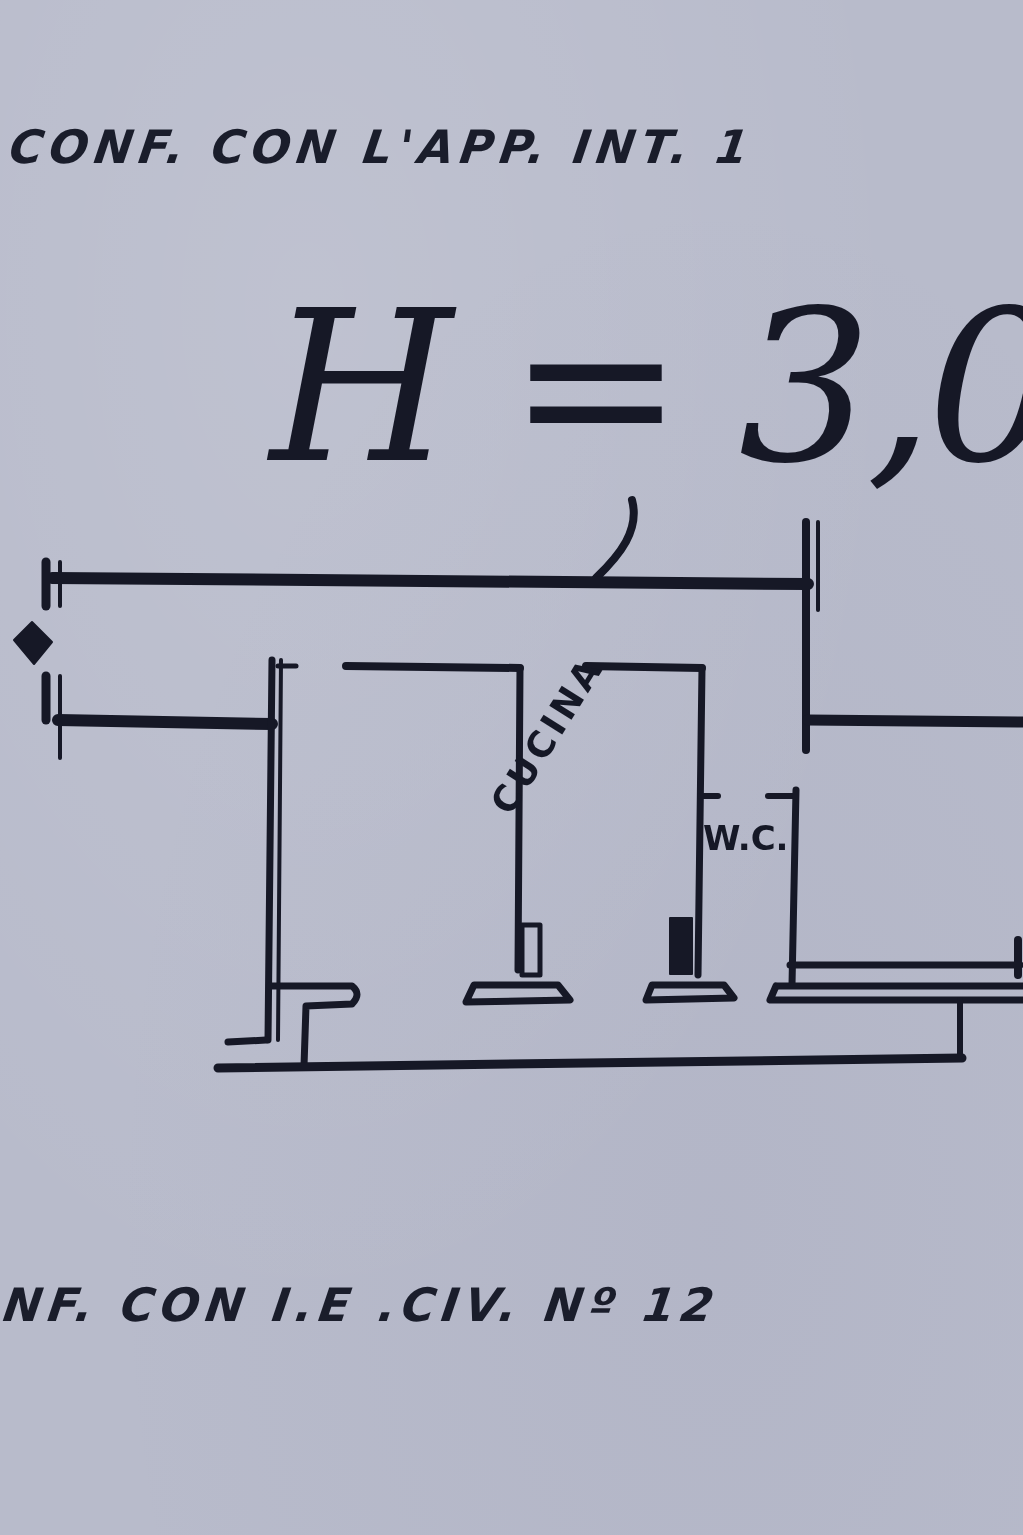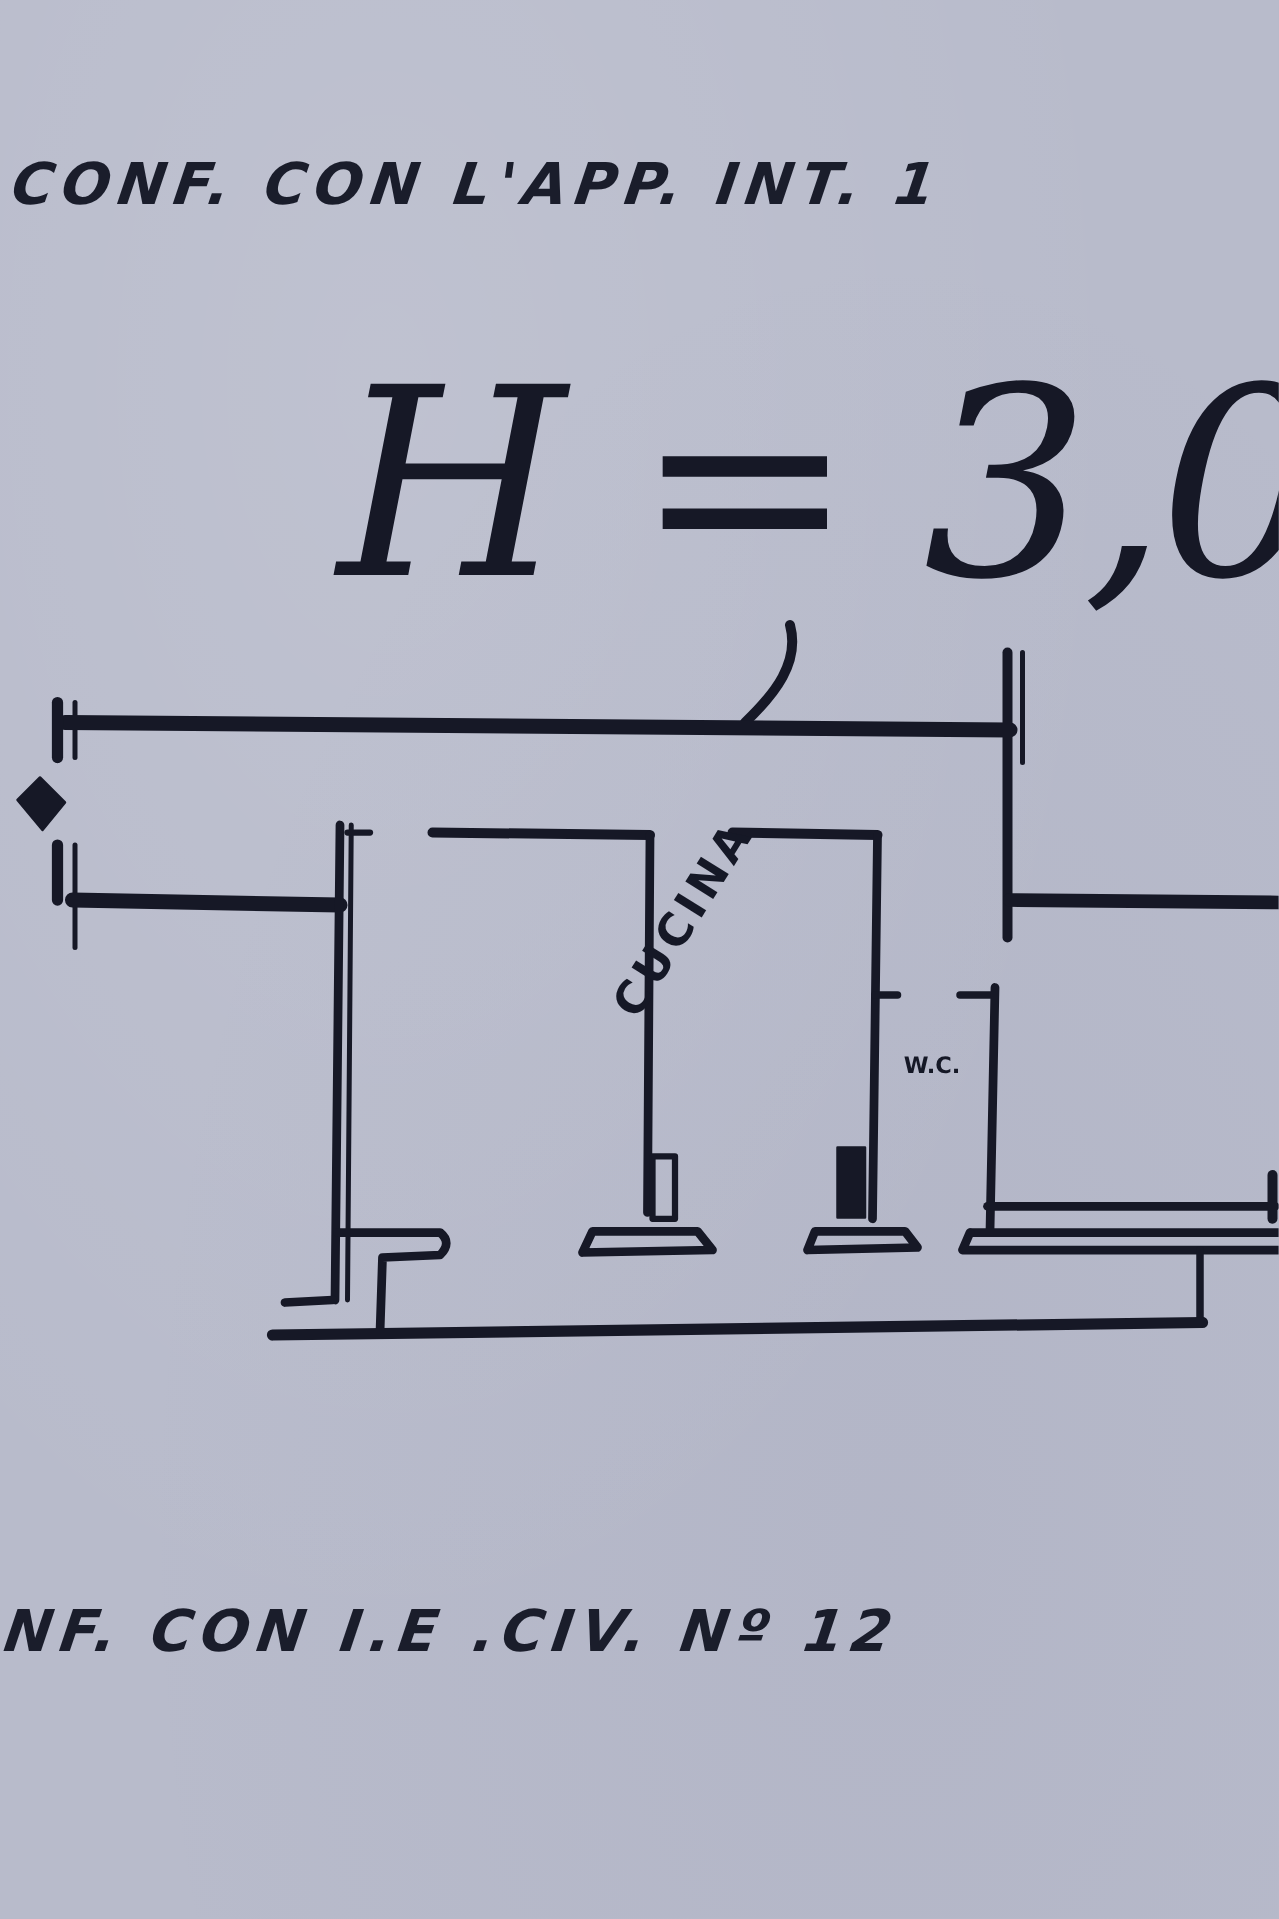--- a/index.html
+++ b/index.html
@@ -36,21 +36,21 @@
     .height-note { left: 270px; top: 265px; font-size: 210px; font-style: italic; letter-spacing: -6px; }
     svg.plan { position: absolute; left: 0; top: 0; }
     .room-label {
       position: absolute;
       font-family: "DejaVu Sans", sans-serif;
       font-weight: bold;
       color: #151826;
       white-space: nowrap;
     }
     .cucina { left: 500px; top: 790px; font-size: 36px; letter-spacing: 4px; transform: rotate(-58deg); transform-origin: left center; }
-    .wc { left: 703px; top: 842px; font-size: 18px; margin-left: 20px; }
+    .wc { left: 703px; top: 818px; font-size: 34px; }
   </style>
 </head>
 <body>
 
 <div class="paper"></div>
 
 <div class="stamp-text top-label">CONF. CON L'APP. INT. 1</div>
 
 <div class="hand height-note">H = 3,00</div>
 

